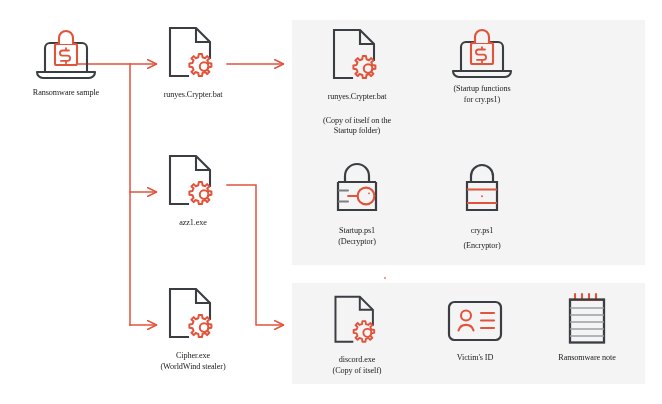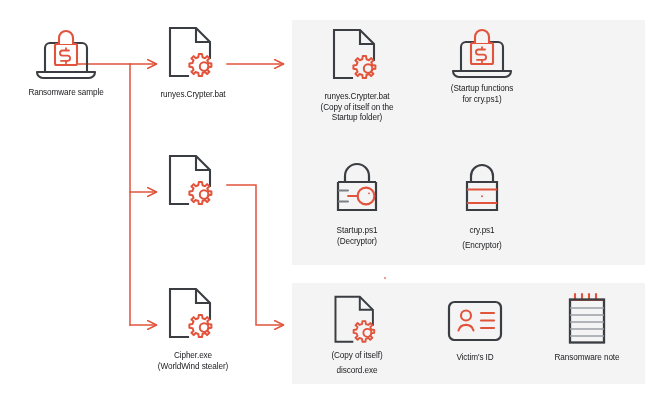--- a/index.html
+++ b/index.html
@@ -7,21 +7,21 @@
     width:662px;height:404px;position:relative;overflow:hidden;
     font-family:"Liberation Sans","DejaVu Sans",sans-serif;
     color:#1f2023;
   }
   .canvas{position:absolute;inset:0;}
   .gray-box{position:absolute;background:#f4f4f4;}
   .node{position:absolute;text-align:center;}
   .node .icon{display:block;margin:0 auto;}
   .label{
     font-size:8.2px;line-height:10.5px;color:#1a1b1e;
-    margin-top:4px;white-space:pre-line;letter-spacing:-0.1px;
+    margin-top:4px;white-space:pre-line;letter-spacing:-0.1px;font-family:Liberation Serif, serif;
   }
   .flow{position:absolute;left:0;top:0;width:662px;height:404px;
         pointer-events:none;}
 </style>
 </head>
 <body>
 
 <div class="canvas">
 
   <div class="gray-box" style="left:292px;top:20px;width:353px;height:245px;"></div>
@@ -83,20 +83,21 @@
       <path d="M6 4 h26 l14 14 v16 M6 4 v48 h18" fill="none" stroke="#3a3d42" stroke-width="2.1" stroke-linecap="square" stroke-linejoin="miter"></path>
       <path d="M32 4 v14 h14" fill="none" stroke="#3a3d42" stroke-width="2.1" stroke-linejoin="miter"></path>
       <g stroke="#e2533c" stroke-width="2" fill="none" stroke-linejoin="round">
         <path d="M38.5 33.2 l2.7 1 1.9 -2.1 2.3 2.3 -2.1 1.9 1 2.7 3.1 0.5 0 3.2 -3.1 0.5
                  -1 2.7 2.1 1.9 -2.3 2.3 -1.9 -2.1 -2.7 1 -0.5 3.1 -3.2 0 -0.5 -3.1
                  -2.7 -1 -1.9 2.1 -2.3 -2.3 2.1 -1.9 -1 -2.7 -3.1 -0.5 0 -3.2 3.1 -0.5
                  1 -2.7 -2.1 -1.9 2.3 -2.3 1.9 2.1 2.7 -1 0.5 -3.1 3.2 0 z"></path>
         <circle cx="40.1" cy="42.6" r="4.3"></circle>
       </g>
     </svg>
+    <div class="label">azz1.exe</div>
   </div>
 
   <div class="node" style="left:132px;top:285px;width:122px;">
     <svg class="icon" width="58" height="62" viewBox="0 0 58 62">
       <path d="M6 4 h26 l14 14 v16 M6 4 v48 h18" fill="none" stroke="#3a3d42" stroke-width="2.1" stroke-linecap="square" stroke-linejoin="miter"></path>
       <path d="M32 4 v14 h14" fill="none" stroke="#3a3d42" stroke-width="2.1" stroke-linejoin="miter"></path>
       <g stroke="#e2533c" stroke-width="2" fill="none" stroke-linejoin="round">
         <path d="M38.5 33.2 l2.7 1 1.9 -2.1 2.3 2.3 -2.1 1.9 1 2.7 3.1 0.5 0 3.2 -3.1 0.5
                  -1 2.7 2.1 1.9 -2.3 2.3 -1.9 -2.1 -2.7 1 -0.5 3.1 -3.2 0 -0.5 -3.1
                  -2.7 -1 -1.9 2.1 -2.3 -2.3 2.1 -1.9 -1 -2.7 -3.1 -0.5 0 -3.2 3.1 -0.5
@@ -114,21 +115,21 @@
       <path d="M32 4 v14 h14" fill="none" stroke="#3a3d42" stroke-width="2.1" stroke-linejoin="miter"></path>
       <g stroke="#e2533c" stroke-width="2" fill="none" stroke-linejoin="round">
         <path d="M38.5 33.2 l2.7 1 1.9 -2.1 2.3 2.3 -2.1 1.9 1 2.7 3.1 0.5 0 3.2 -3.1 0.5
                  -1 2.7 2.1 1.9 -2.3 2.3 -1.9 -2.1 -2.7 1 -0.5 3.1 -3.2 0 -0.5 -3.1
                  -2.7 -1 -1.9 2.1 -2.3 -2.3 2.1 -1.9 -1 -2.7 -3.1 -0.5 0 -3.2 3.1 -0.5
                  1 -2.7 -2.1 -1.9 2.3 -2.3 1.9 2.1 2.7 -1 0.5 -3.1 3.2 0 z"></path>
         <circle cx="40.1" cy="42.6" r="4.3"></circle>
       </g>
     </svg>
     <div class="label">runyes.Crypter.bat</div>
-    <div class="label" style="margin-top:0;">(Copy of itself on the
+    <div class="label" style="margin-top:13px;">(Copy of itself on the
 Startup folder)</div>
   </div>
 
   <div class="node" style="left:420px;top:24px;width:124px;">
     <svg class="icon" width="66" height="60" viewBox="0 0 66 58">
       <path d="M12 22 a5 5 0 0 1 5-5 h32 a5 5 0 0 1 5 5 v24 h-42 z" fill="none" stroke="#3a3d42" stroke-width="2.1" stroke-linecap="round" stroke-linejoin="round"></path>
       <path d="M4 46 h58 a6 6 0 0 1 -6 6 h-46 a6 6 0 0 1 -6 -6 z" fill="#f4f4f4" stroke="#3a3d42" stroke-width="2.1" stroke-linejoin="round"></path>
       <rect x="22" y="18" width="22" height="21" rx="1.5" fill="#f4f4f4" stroke="#e2533c" stroke-width="2.1"></rect>
       <path d="M26 18 v-6 a7 7 0 0 1 14 0 v6" fill="#f4f4f4" stroke="#e2533c" stroke-width="2.1" stroke-linecap="round"></path>
       <path d="M36 24.5 h-6.5 a2.6 2.6 0 0 0 0 5.2 h5 a2.6 2.6 0 0 1 0 5.2 h-6.5
@@ -167,22 +168,22 @@
       <path d="M6 4 h26 l14 14 v16 M6 4 v48 h18" fill="none" stroke="#3a3d42" stroke-width="2.1" stroke-linecap="square" stroke-linejoin="miter"></path>
       <path d="M32 4 v14 h14" fill="none" stroke="#3a3d42" stroke-width="2.1" stroke-linejoin="miter"></path>
       <g stroke="#e2533c" stroke-width="2" fill="none" stroke-linejoin="round">
         <path d="M38.5 33.2 l2.7 1 1.9 -2.1 2.3 2.3 -2.1 1.9 1 2.7 3.1 0.5 0 3.2 -3.1 0.5
                  -1 2.7 2.1 1.9 -2.3 2.3 -1.9 -2.1 -2.7 1 -0.5 3.1 -3.2 0 -0.5 -3.1
                  -2.7 -1 -1.9 2.1 -2.3 -2.3 2.1 -1.9 -1 -2.7 -3.1 -0.5 0 -3.2 3.1 -0.5
                  1 -2.7 -2.1 -1.9 2.3 -2.3 1.9 2.1 2.7 -1 0.5 -3.1 3.2 0 z"></path>
         <circle cx="40.1" cy="42.6" r="4.3"></circle>
       </g>
     </svg>
+    <div class="label">discord.exe</div>
     <div class="label" style="margin-top:0;">(Copy of itself)</div>
-    <div class="label">discord.exe</div>
   </div>
 
   <div class="node" style="left:423px;top:297px;width:104px;">
     <svg class="icon" width="68" height="52" viewBox="0 0 68 52">
       <rect x="8" y="5" width="52" height="38" rx="5.5" fill="none" stroke="#3a3d42" stroke-width="2.2"></rect>
       <circle cx="25" cy="18.5" r="5" fill="none" stroke="#e2533c" stroke-width="2.1"></circle>
       <path d="M17.5 33.5 a7.8 7.8 0 0 1 15 0" fill="none" stroke="#e2533c" stroke-width="2.1" stroke-linecap="round"></path>
       <path d="M40 16 h13 M40 23.5 h13 M40 31 h13" fill="none" stroke="#e2533c" stroke-width="2.1" stroke-linecap="round"></path>
     </svg>
     <div class="label">Victim's ID</div>

